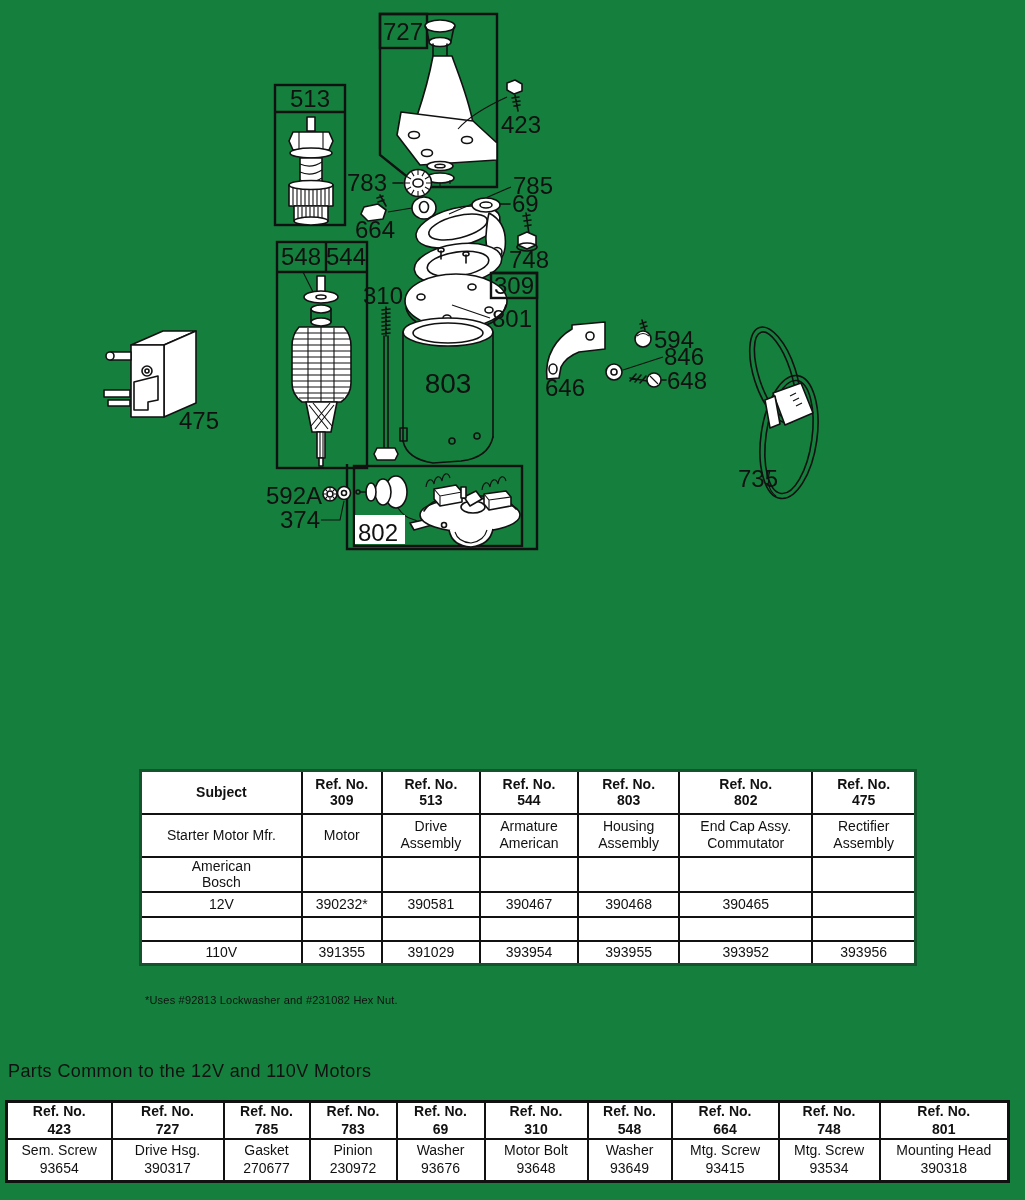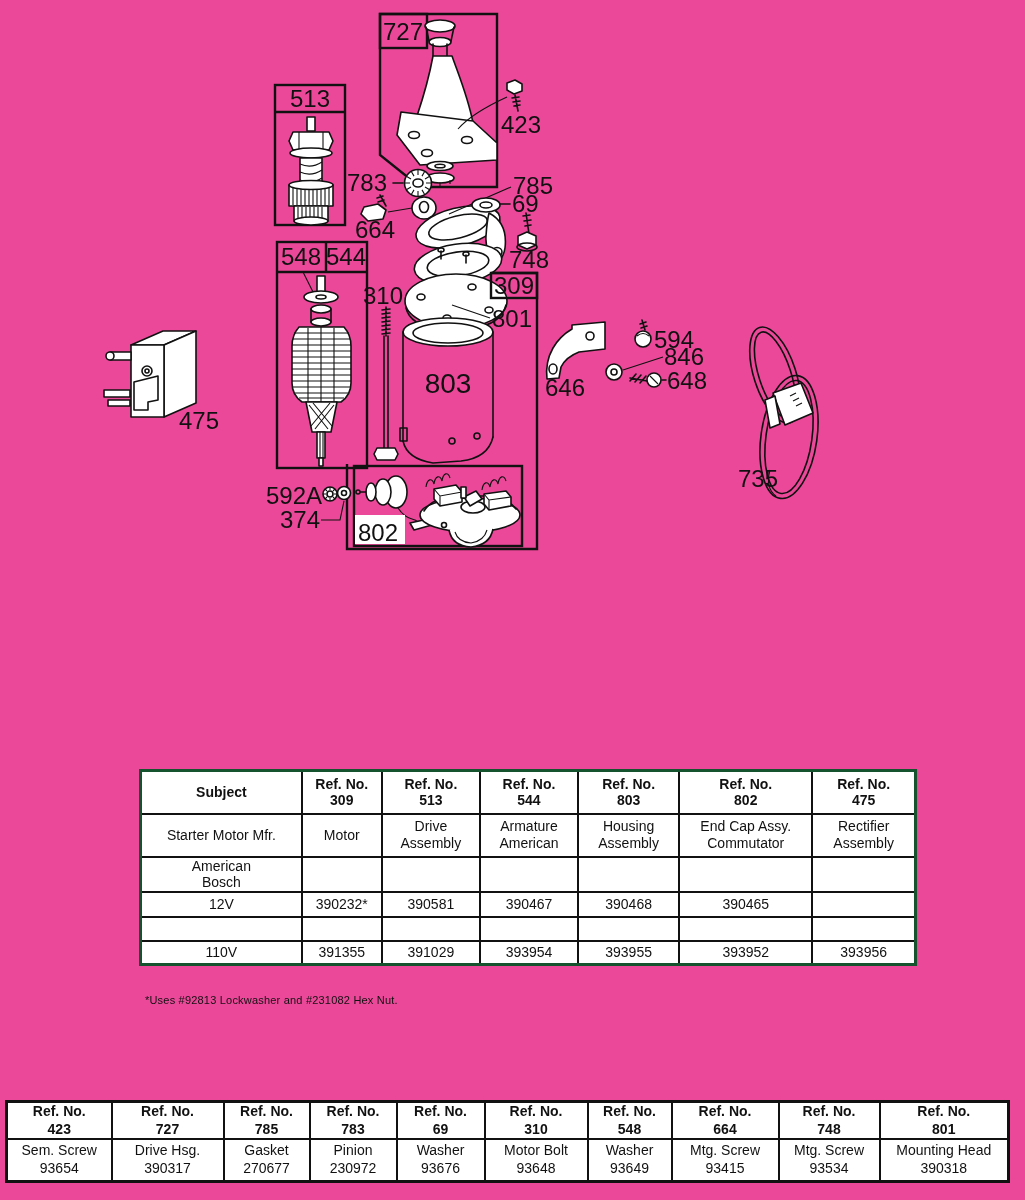--- a/index.html
+++ b/index.html
@@ -1,18 +1,18 @@
 <!DOCTYPE html>
 <html><head>
 <meta charset="utf-8">
 <style>
   * { margin:0; padding:0; box-sizing:border-box; }
   html,body { width:1025px; height:1200px; }
   body { background:#fff; font-family:"Liberation Sans", sans-serif; color:#111; position:relative; overflow:hidden; }
-  .page { position:absolute; left:0; top:0; width:1025px; height:1200px; background:#ec4899; }
+  .page { position:absolute; left:0; top:0; width:1025px; height:1200px; background:#15803d; }
 
   .diagram-svg { position:absolute; left:0; top:0; }
   .diagram-svg .ln  { stroke:#111; fill:none; stroke-width:1.6; stroke-linecap:round; stroke-linejoin:round; }
   .diagram-svg .fw  { stroke:#111; fill:#fff; stroke-width:1.6; stroke-linejoin:round; }
   .diagram-svg .bx  { stroke:#111; fill:none; stroke-width:2.4; }
   .diagram-svg .thin{ stroke:#111; fill:none; stroke-width:1.1; }
   .diagram-svg text { fill:#111; stroke:none; font-family:"Liberation Sans", sans-serif; font-size:24px; }
   .diagram-svg text.big { font-size:28px; }
   .diagram-svg .patch { fill:#fff; stroke:none; }
 
@@ -363,20 +363,21 @@
       <td>393954</td>
       <td>393955</td>
       <td>393952</td>
       <td>393956</td>
     </tr>
   </tbody>
     </table>
 
   <div class="footnote">*Uses #92813 Lockwasher and #231082 Hex Nut.</div>
 
+  <div class="section-heading">Parts Common to the 12V and 110V Motors</div>
 
   <table class="common-table">
     <colgroup>
       <col style="width:105px">
         <col style="width:112px">
         <col style="width:86px">
         <col style="width:87px">
       <col style="width:88px">
         <col style="width:103px">
         <col style="width:84px">

